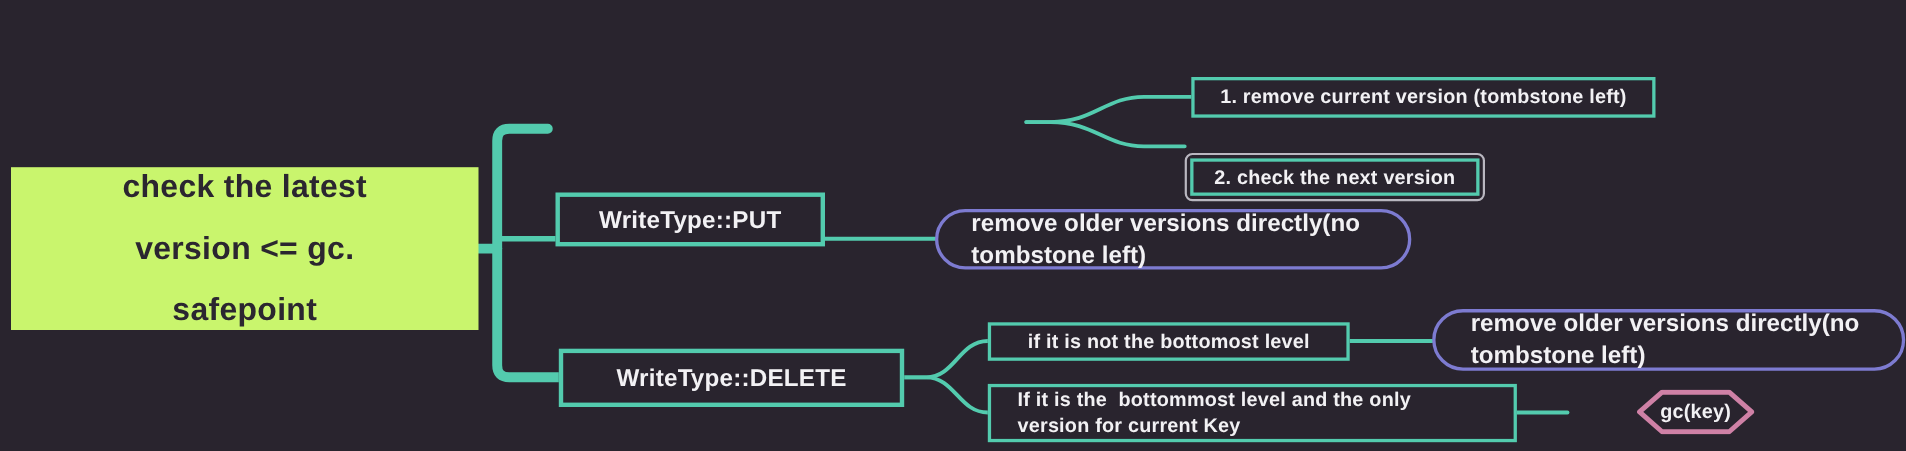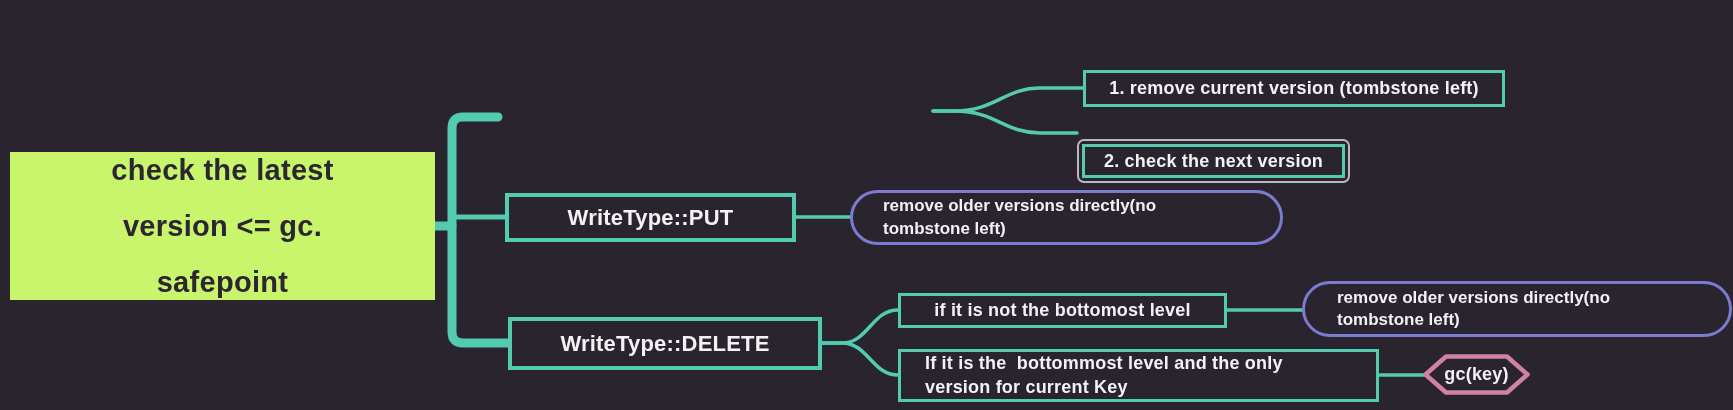--- a/index.html
+++ b/index.html
@@ -29,21 +29,21 @@
     color:var(--text-dark,#2b2630);
     font-size:29px;line-height:1.25;letter-spacing:.3px;
     flex-direction:column;
   }
   .branch{border:4px solid var(--teal,#53cbae);font-size:22px;white-space:nowrap;letter-spacing:.2px;}
   .leaf{border:3px solid var(--teal,#53cbae);font-size:18px;white-space:nowrap;letter-spacing:.2px;}
   .leaf.multi{flex-direction:column;align-items:flex-start;justify-content:center;text-align:left;line-height:1.3;}
   .pill{
     border:3px solid var(--purple,#7d7bd1);
     border-radius:28px;
-    font-size:17px;line-height:1.3;
+    font-size:22px;line-height:1.3;
     flex-direction:column;align-items:flex-start;justify-content:center;
     text-align:left;
   }
   .pill span, .leaf.multi span{display:block;white-space:pre;}
   .select-ring{
     position:absolute;box-sizing:border-box;
     border:2px solid var(--ring,#b9b7c0);
     border-radius:7px;padding:3px;
     background:transparent;
   }
@@ -87,41 +87,41 @@
     <span>safepoint</span>
   </div>
 
 
   <div class="node leaf" style="left:1083px;top:70px;width:422px;height:37px;">1. remove current version (tombstone left)</div>
 
   <div class="select-ring" style="left:1077px;top:111px;width:273px;height:44px;margin-top:28px;">
     <div class="inner">2. check the next version</div>
   </div>
 
-  <div class="node branch" style="left:505px;top:193px;width:291px;height:49px;">WriteType::PUT</div>
+  <div class="node branch" style="left:505px;top:175px;width:245px;height:49px;">WriteType::PUT</div>
 
   <div class="node pill" style="left:850px;top:190px;width:433px;height:55px;padding-left:30px;">
     <span>remove older versions directly(no</span>
     <span>tombstone left)</span>
   </div>
 
   <div class="node branch" style="left:508px;top:317px;width:314px;height:53px;">WriteType::DELETE</div>
 
   <div class="node leaf" style="left:898px;top:293px;width:329px;height:35px;">if it is not the bottomost level</div>
 
   <div class="node pill" style="left:1302px;top:281px;width:430px;height:56px;padding-left:32px;">
     <span>remove older versions directly(no</span>
     <span>tombstone left)</span>
   </div>
 
   <div class="node leaf multi" style="left:898px;top:349px;width:481px;height:53px;padding-left:24px;">
     <span>If it is the  bottommost level and the only</span>
     <span>version for current Key</span>
   </div>
 
-  <div class="node hex" style="left:1423px;top:354px;width:107px;height:41px;">
+  <div class="node hex" style="left:1488px;top:354px;width:107px;height:41px;">
     <svg width="107" height="41" viewBox="0 0 107 41">
       <polygon points="23,2.5 84,2.5 104.5,20.5 84,38.5 23,38.5 2.5,20.5" fill="none" stroke="var(--pink,#cf81a6)" stroke-width="4.5" stroke-linejoin="round"></polygon>
     </svg>
     <span>gc(key)</span>
   </div>
 
 </div>
 
 </body></html>

